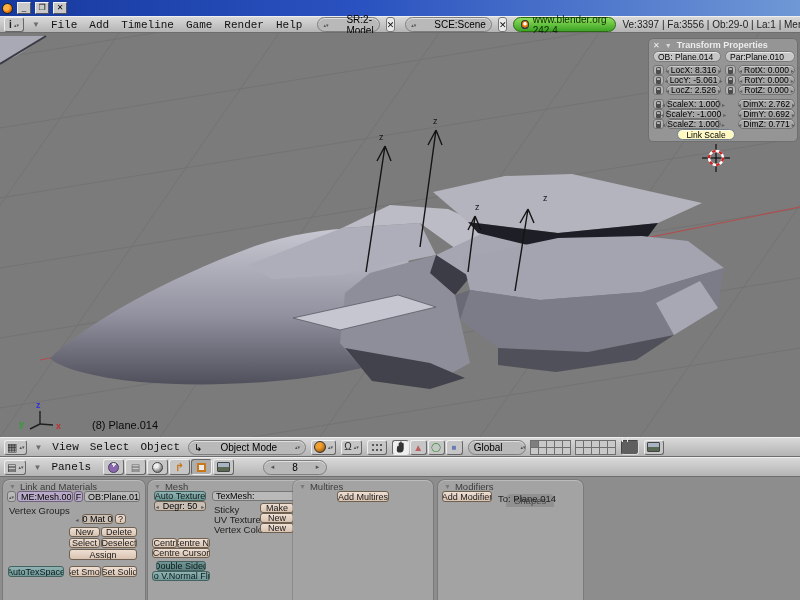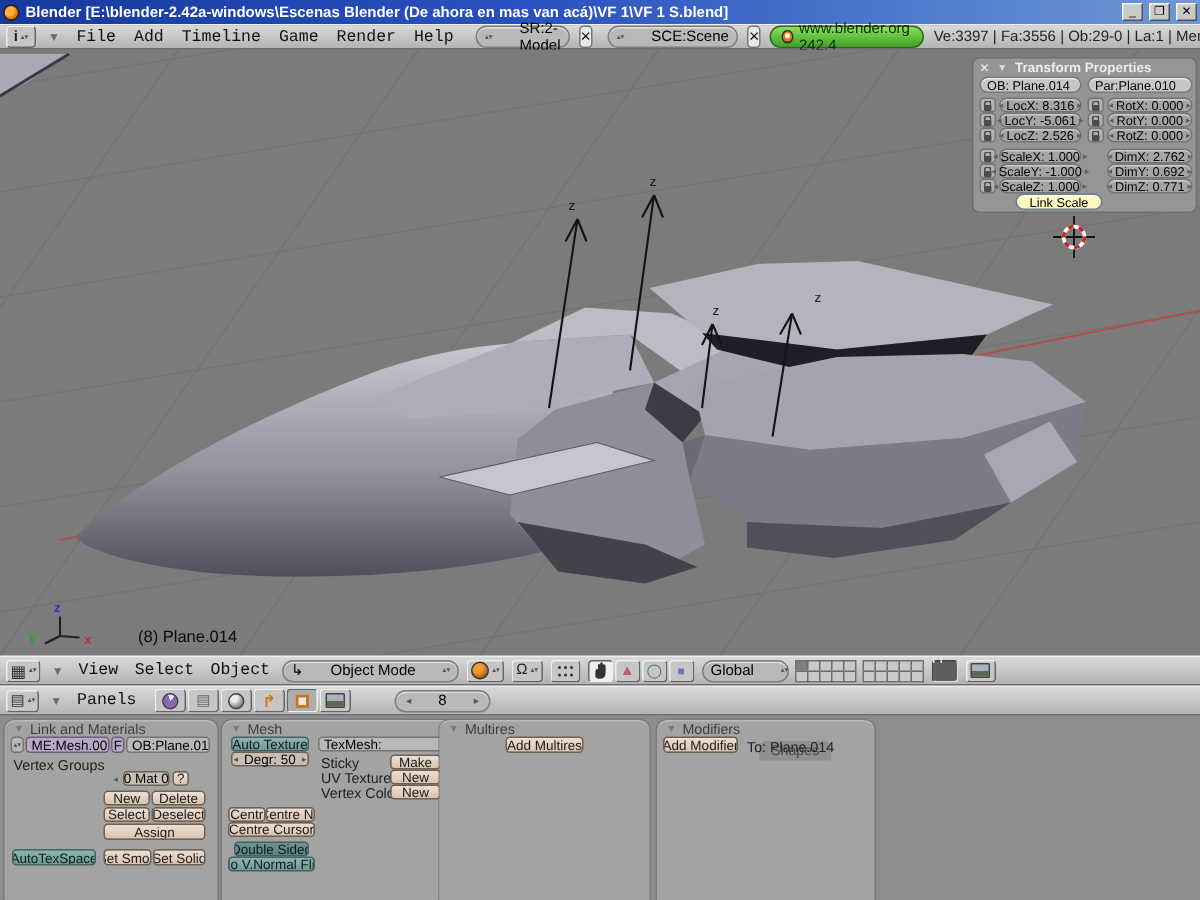--- a/index.html
+++ b/index.html
@@ -123,21 +123,20 @@
   .shapestab{position:absolute;background:#909090;border-radius:5px 5px 0 0;font-size:9.5px;
     color:#4a4a4a;padding:1px 8px;top:0px;}
 </style>
 </head>
 <body>
 
 <div class="screen">
 
   <div class="titlebar">
     <div class="appicon"></div>
-    <div class="ttext">Blender [E:\blender-2.42a-windows\Escenas Blender (De ahora en mas van acá)\VF 1\VF 1 S.blend]</div>
     <div class="winbtn">_</div>
     <div class="winbtn">❐</div>
     <div class="winbtn">✕</div>
   </div>
 
   <div class="hbar" style="top:16px;height:17px;">
     <span class="edbtn">
         <b style="font-size:10px;">i</b>
         <span class="ud">▴▾</span>
       </span>

